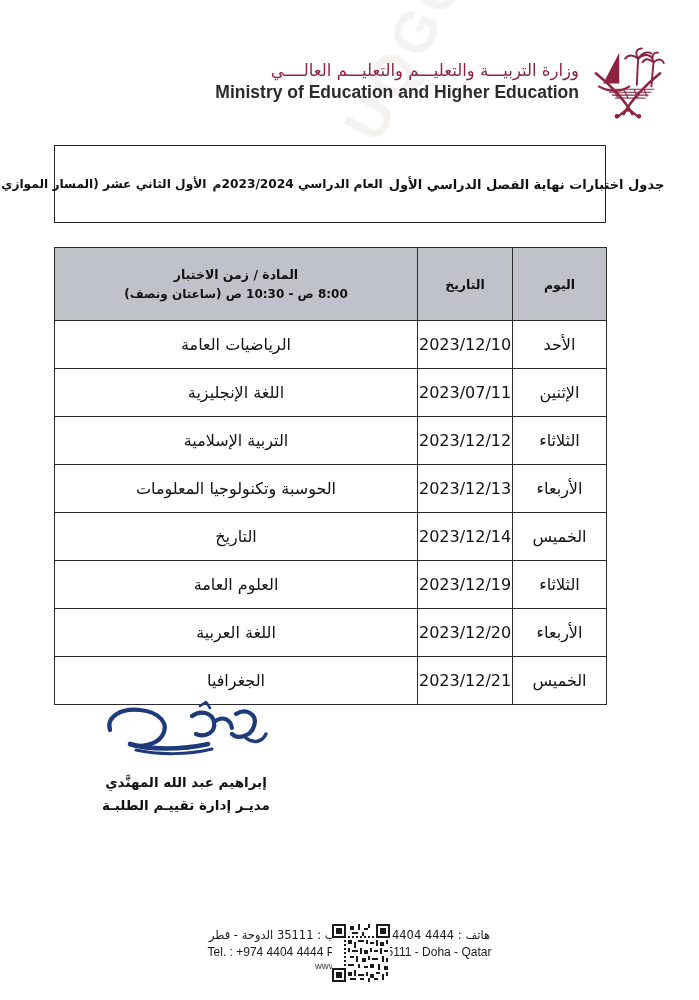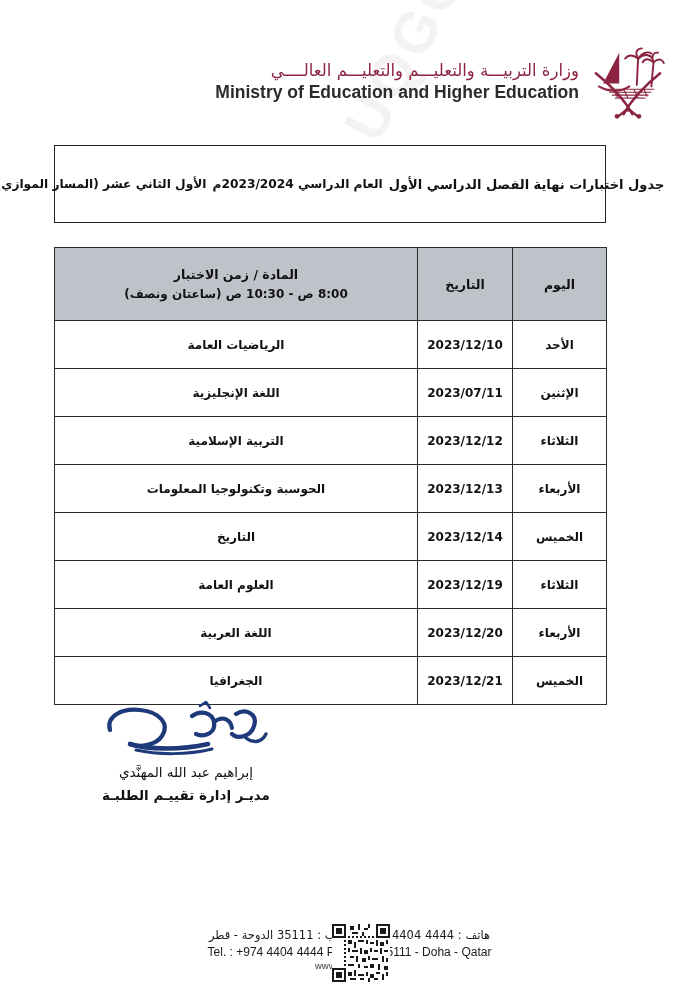--- a/index.html
+++ b/index.html
@@ -173,22 +173,22 @@
     font-weight: 700;
     margin-bottom: 5px;
   }
   .th-subject-sub {
     display: block;
     font-size: 12px;
     font-weight: 700;
   }
   .exam-table tbody td {
     height: 45px;
-    font-size: 12px;
-    font-weight: 700;
+    font-size: 16px;
+    font-weight: 400;
   }
   .col-day   { width: 94px; }
   .col-date  { width: 95px; }
   .col-subj  { width: 363px; }
   .cell-date {
     direction: ltr;
     font-family: "Liberation Sans", sans-serif;
     font-size: 12px;
     font-weight: 700;
   }
@@ -203,24 +203,24 @@
     z-index: 2;
   }
   .signature-mark {
     height: 62px;
     margin: 0 auto;
     width: 180px;
   }
   .sig-name {
     font-family: "DejaVu Sans", sans-serif;
     font-size: 13.5px;
-    font-weight: 400;
+    font-weight: 700;
     color: #111111;
     direction: rtl;
-    margin-top: 2px;
+    margin-top: 12px;
     letter-spacing: 0.3px;
   }
   .sig-role {
     font-family: "DejaVu Sans", sans-serif;
     font-size: 13.5px;
     font-weight: 700;
     color: #111111;
     direction: rtl;
     margin-top: 7px;
     letter-spacing: 1.2px;

